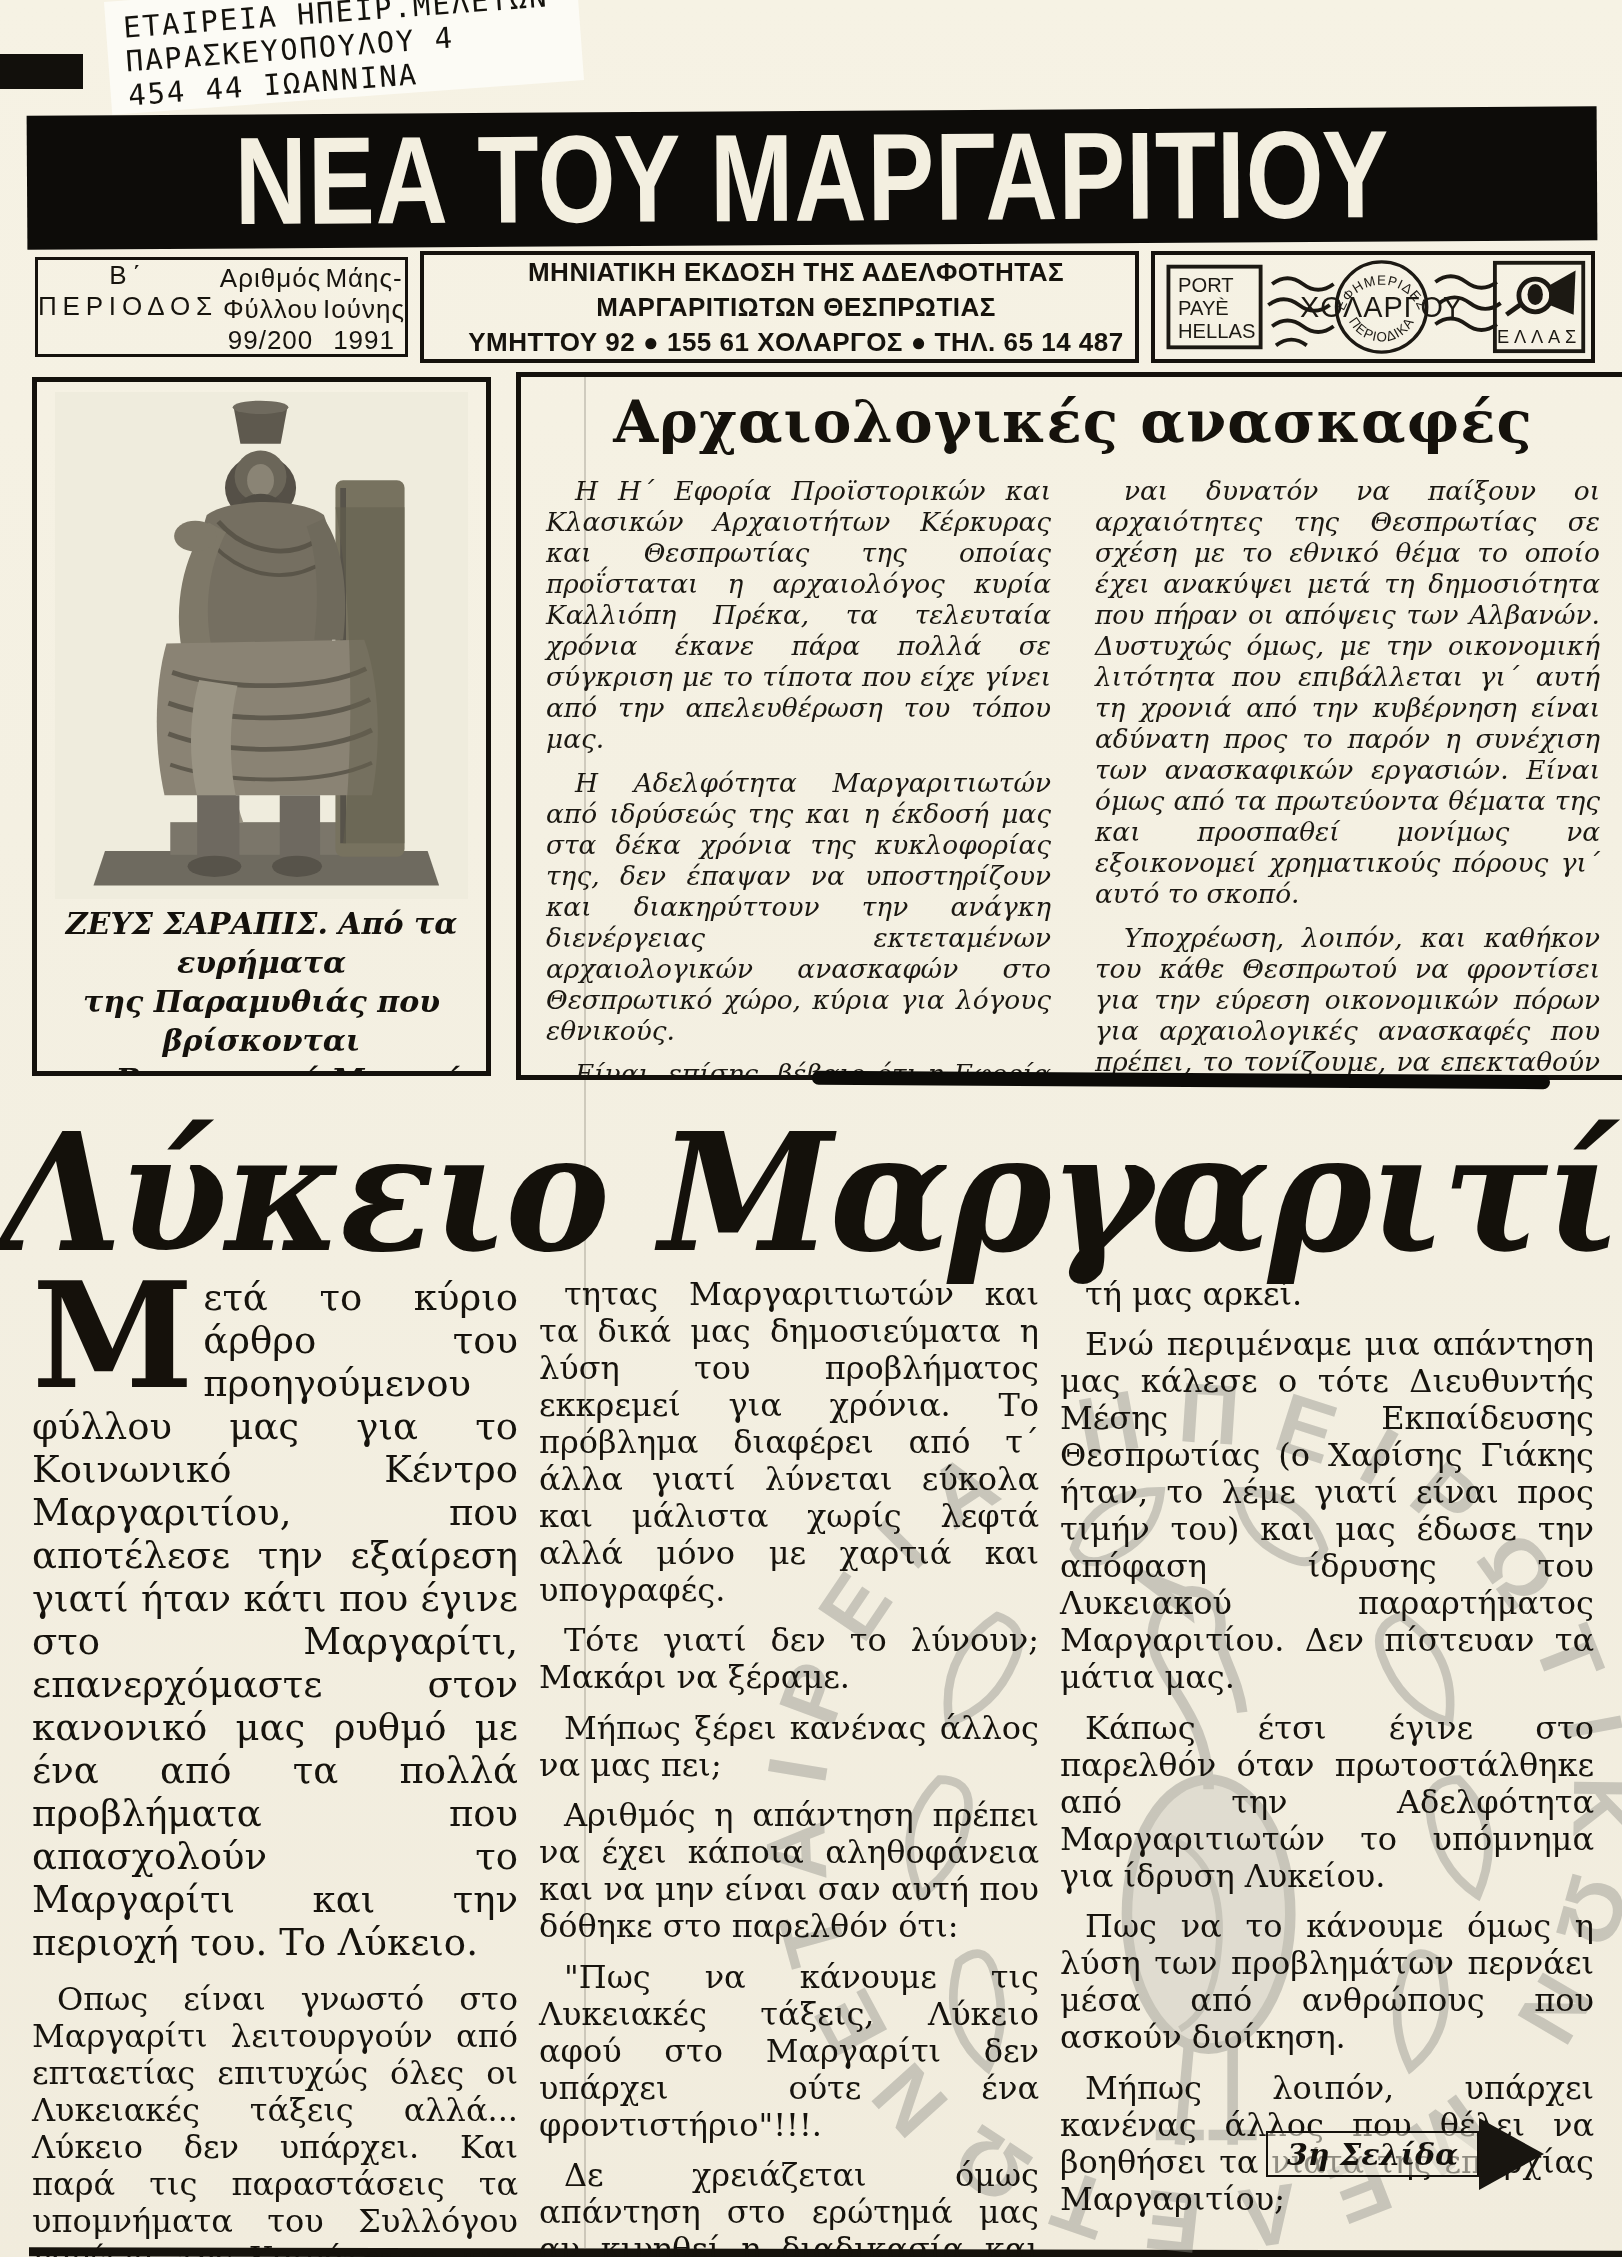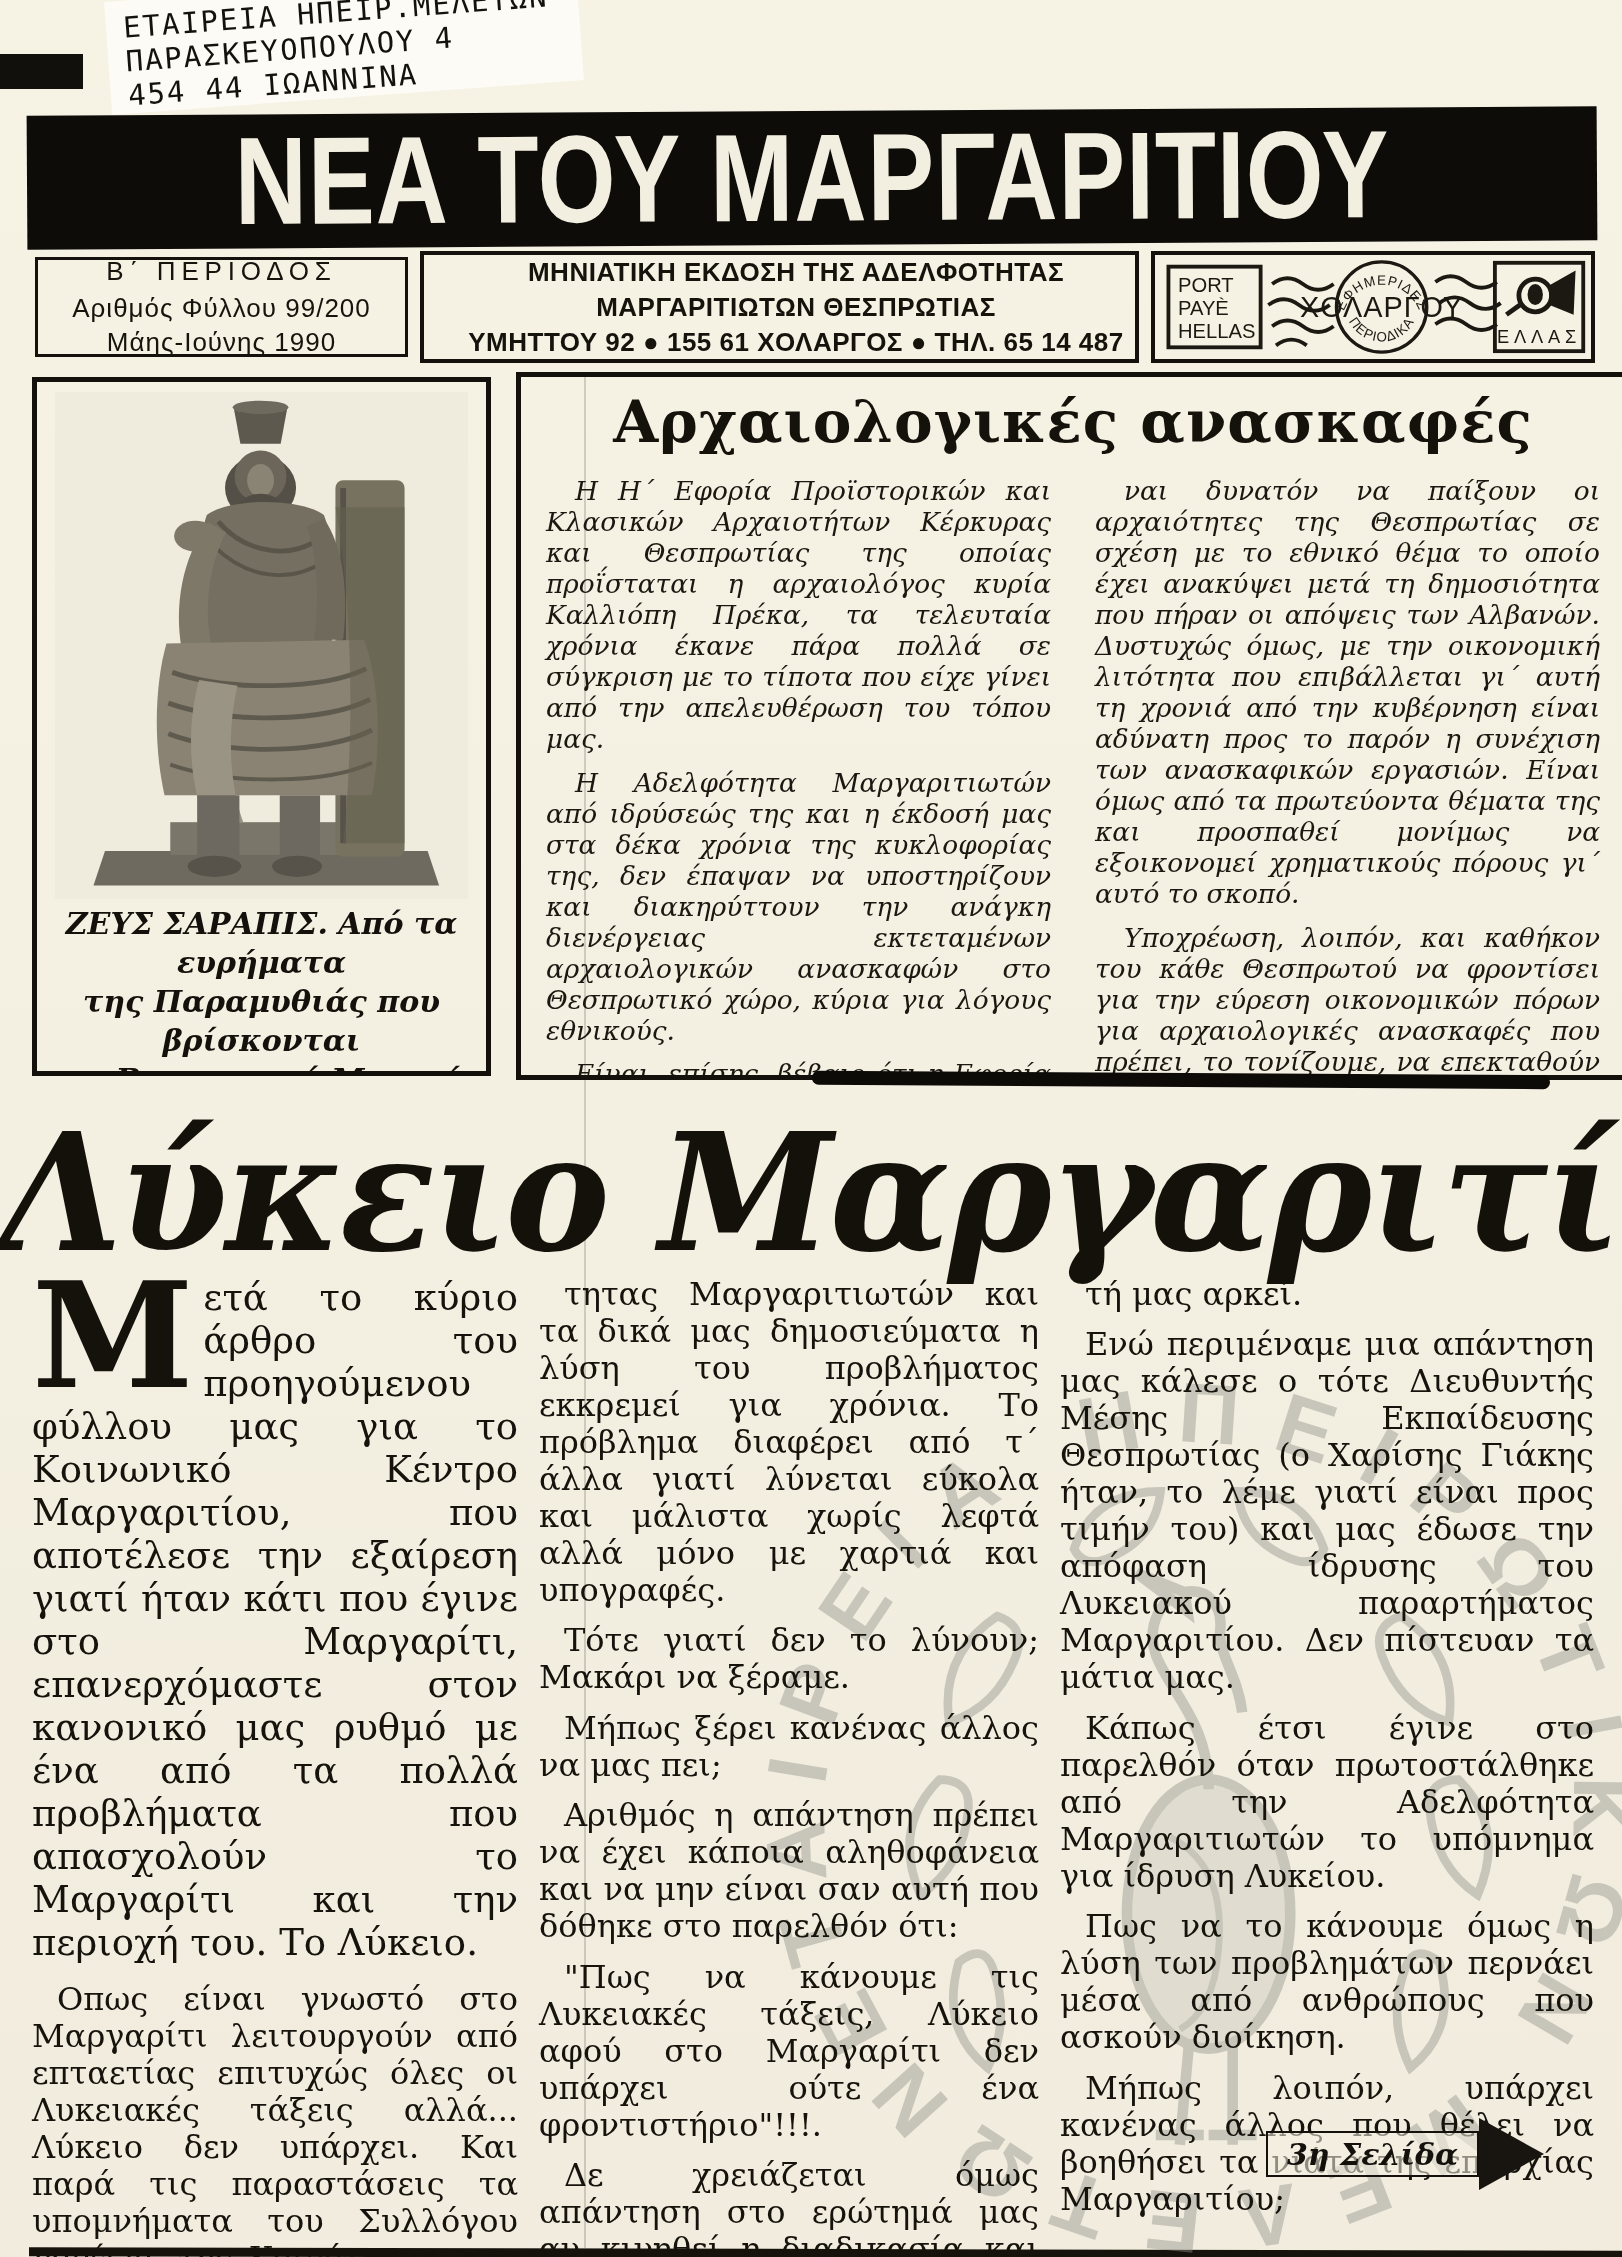--- a/index.html
+++ b/index.html
@@ -30,21 +30,21 @@
     display:flex;align-items:center;justify-content:center;
   }
   .masthead .title{
     color:#f3efe0;font-family:"Liberation Sans", sans-serif;font-weight:bold;
     font-size:102px;letter-spacing:1px;white-space:nowrap;
     transform:scaleY(1.22) scaleX(.98);
   }
   
   .issue-box{
     position:absolute;left:35px;top:257px;width:373px;height:100px;box-sizing:border-box;
-    border:3.8px solid #15120d;display:flex;flex-direction:column;justify-content:center;
+    border:3.8px solid #15120d;display:flex;flex-direction:row;justify-content:center;
     text-align:center;font-family:"Liberation Sans", sans-serif;color:#17140e;
   }
   .issue-box .l1{font-size:26px;letter-spacing:5.8px;margin-bottom:2.9px;}
   .issue-box .l2,.issue-box .l3{font-size:26px;letter-spacing:1px;margin-top:2.9px;}
   .edition-box{
     position:absolute;left:420px;top:251px;width:719px;height:112px;box-sizing:border-box;
     border:4.8px solid #15120d;display:flex;flex-direction:column;justify-content:center;
     text-align:center;font-family:"Liberation Sans", sans-serif;font-weight:bold;color:#16130d;
   }
   .edition-box .l{font-size:26px;line-height:35px;letter-spacing:0.5px;padding-left:33px;}
@@ -159,21 +159,21 @@
 
   <div class="address-stamp">
     <div>ΕΤΑΙΡΕΙΑ ΗΠΕΙΡ.ΜΕΛΕΤΩΝ</div>
     <div>ΠΑΡΑΣΚΕΥΟΠΟΥΛΟΥ 4</div>
     <div>454 44 ΙΩΑΝΝΙΝΑ</div>
   </div>
 
   <div class="issue-box">
     <div class="l1">Β΄ ΠΕΡΙΟΔΟΣ</div>
     <div class="l2">Αριθμός Φύλλου 99/200</div>
-    <div class="l3">Μάης-Ιούνης 1990</div>
+    <div class="l3">Μάης-Ιούνης 1991</div>
   </div>
 
   <div class="edition-box">
     <div class="l">ΜΗΝΙΑΤΙΚΗ ΕΚΔΟΣΗ ΤΗΣ ΑΔΕΛΦΟΤΗΤΑΣ</div>
     <div class="l">ΜΑΡΓΑΡΙΤΙΩΤΩΝ ΘΕΣΠΡΩΤΙΑΣ</div>
     <div class="l">ΥΜΗΤΤΟΥ 92 ● 155 61 ΧΟΛΑΡΓΟΣ ● ΤΗΛ. 65 14 487</div>
   </div>
 
   <div class="stamps-box">
     <svg class="stamps-svg" width="434" height="103" viewBox="0 0 452 107" xmlns="http://www.w3.org/2000/svg">

